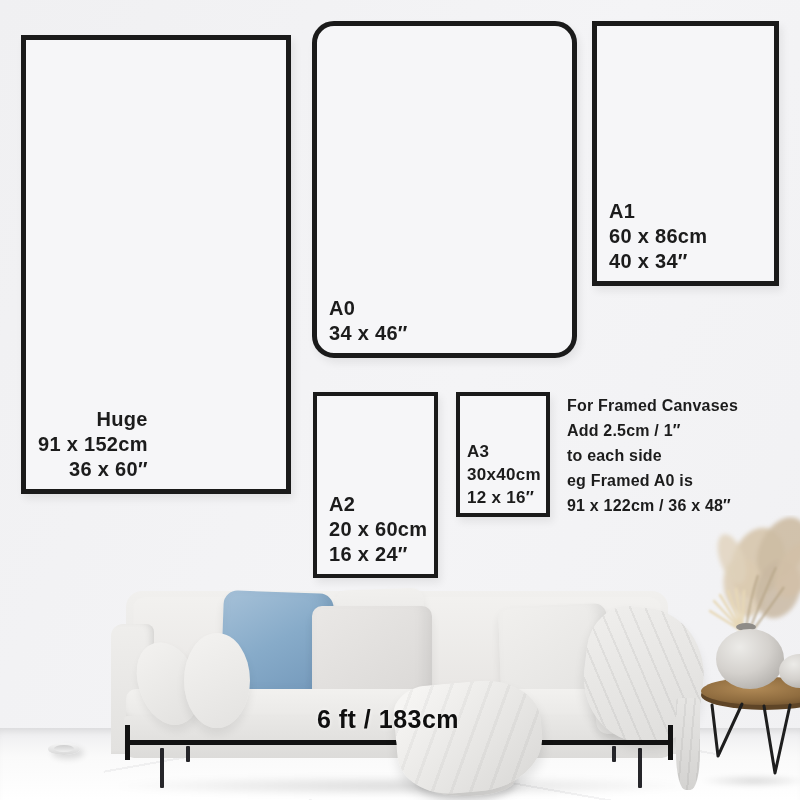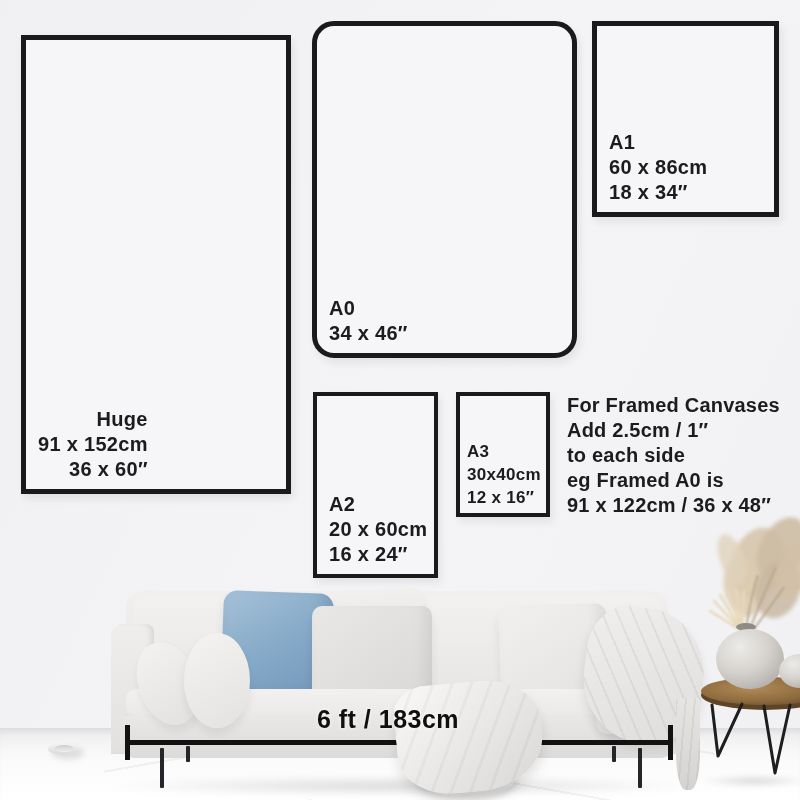--- a/index.html
+++ b/index.html
@@ -24,33 +24,33 @@
   }
   .planks.left::before  { transform:rotate(80deg); }
   .planks.right::before { transform:rotate(-80deg); }
   
   .frame {
     position:absolute; background:#f6f6f8; border:5px solid #1a1a1a;
     box-shadow:3px 5px 8px rgba(0,0,0,.07);
   }
   .frame-huge { left:21px;  top:35px;  width:270px; height:459px;text-align:right; }
   .frame-a0   { left:312px; top:21px;  width:265px; height:337px;border-radius:22px; }
-  .frame-a1   { left:592px; top:21px;  width:187px; height:196px; }
+  .frame-a1   { left:592px; top:21px;  width:187px; height:265px; }
   .frame-a2   { left:313px; top:392px; width:125px; height:186px; border-width:4px; }
   .frame-a3   { left:456px; top:392px; width:94px;  height:125px; border-width:4px; }
   .frame-label {
     position:absolute; left:12px; bottom:7px; color:#1c1c1c;
     font-size:20px; line-height:25px; font-weight:700; letter-spacing:.3px;
     white-space:nowrap;
   }
   .frame-a3 .frame-label { left:7px; bottom:4px; font-size:17px; line-height:23px; }
   
   .note {
     position:absolute; left:567px; top:393px; width:230px;
-    color:#1c1c1c; font-size:20px; line-height:25px; font-weight:700;
+    color:#1c1c1c; font-size:16px; line-height:25px; font-weight:700;
     letter-spacing:.2px; white-space:nowrap;
   }
   
   .sofa-shadow {
     position:absolute; left:112px; top:776px; width:580px; height:20px;
     background:radial-gradient(ellipse at center, rgba(0,0,0,.14), rgba(0,0,0,0) 72%);
     filter:blur(3px);
   }
   .sofa-back {
     position:absolute; left:126px; top:591px; width:542px; height:120px;
@@ -202,21 +202,21 @@
   <div class="frame frame-a0">
     <div class="frame-label">
       <div>A0</div>
       <div>34 x 46″</div>
     </div>
   </div>
   <div class="frame frame-a1">
     <div class="frame-label">
       <div>A1</div>
       <div>60 x 86cm</div>
-      <div>18 x 34″</div>
+      <div>40 x 34″</div>
     </div>
   </div>
   <div class="frame frame-a2">
     <div class="frame-label">
       <div>A2</div>
       <div>20 x 60cm</div>
       <div>16 x 24″</div>
     </div>
   </div>
   <div class="frame frame-a3">

